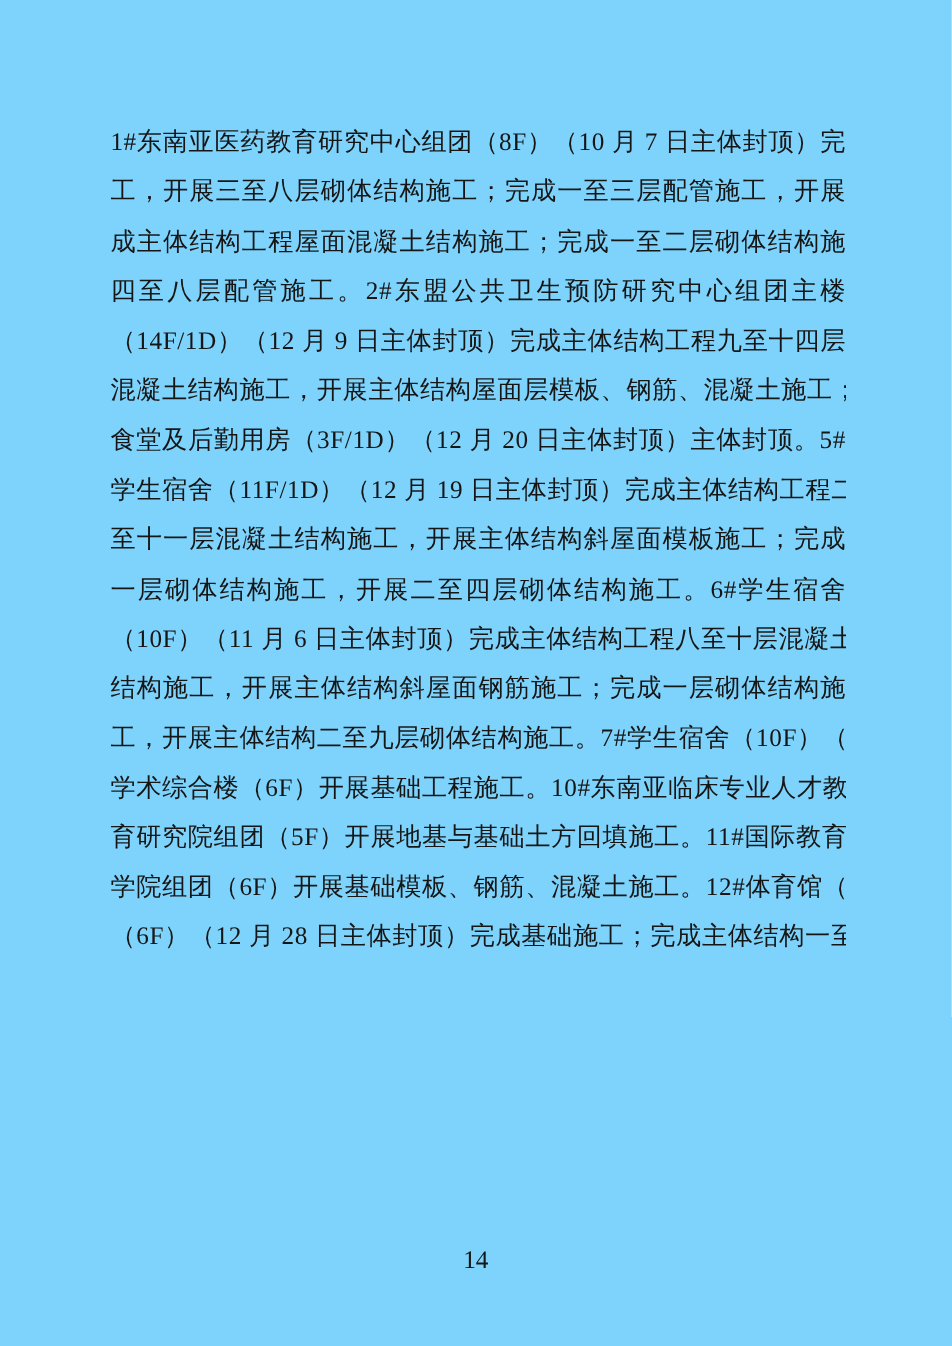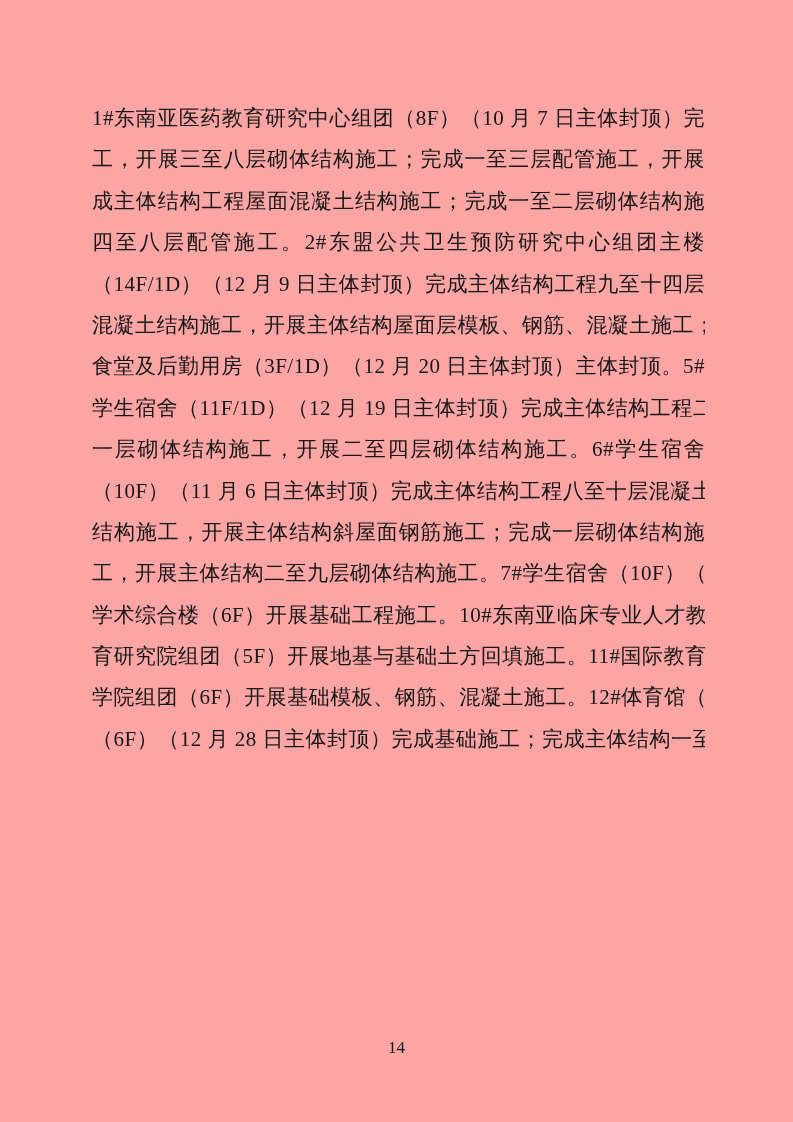--- a/index.html
+++ b/index.html
@@ -13,21 +13,21 @@
     position: relative;
     font-family: "Liberation Serif", "DejaVu Serif", serif;
     overflow: hidden;
   }
   .page {
     position: absolute;
     left: 0;
     top: 0;
     width: 793px;
     height: 1122px;
-    background: #fca5a5;
+    background: #7dd3fc;
   }
   .text-block {
     position: absolute;
     left: 92px;
     top: 98px;
     width: 613px;
     color: #161616;
   }
   .text-line {
     font-size: 21px;
@@ -41,38 +41,39 @@
     overflow: hidden;
   }
   .page-footer {
     position: absolute;
     left: 0;
     top: 1038px;
     width: 793px;
     text-align: center;
   }
   .page-number {
-    font-size: 17px;
+    font-size: 21px;
     color: #161616;
     font-family: "Liberation Serif", "DejaVu Serif", serif;
   }
 </style>
 </head>
 <body>
 
 <div class="page">
   <div class="text-block">
     <div class="text-line">1#东南亚医药教育研究中心组团（8F）（10 月 7 日主体封顶）完</div>
     <div class="text-line">工，开展三至八层砌体结构施工；完成一至三层配管施工，开展</div>
     <div class="text-line">成主体结构工程屋面混凝土结构施工；完成一至二层砌体结构施</div>
     <div class="text-line">四至八层配管施工。2#东盟公共卫生预防研究中心组团主楼</div>
     <div class="text-line">（14F/1D）（12 月 9 日主体封顶）完成主体结构工程九至十四层</div>
     <div class="text-line">混凝土结构施工，开展主体结构屋面层模板、钢筋、混凝土施工；</div>
     <div class="text-line">食堂及后勤用房（3F/1D）（12 月 20 日主体封顶）主体封顶。5#</div>
     <div class="text-line">学生宿舍（11F/1D）（12 月 19 日主体封顶）完成主体结构工程二</div>
+    <div class="text-line">至十一层混凝土结构施工，开展主体结构斜屋面模板施工；完成</div>
     <div class="text-line">一层砌体结构施工，开展二至四层砌体结构施工。6#学生宿舍</div>
     <div class="text-line">（10F）（11 月 6 日主体封顶）完成主体结构工程八至十层混凝土</div>
     <div class="text-line">结构施工，开展主体结构斜屋面钢筋施工；完成一层砌体结构施</div>
     <div class="text-line">工，开展主体结构二至九层砌体结构施工。7#学生宿舍（10F）（10</div>
     <div class="text-line">学术综合楼（6F）开展基础工程施工。10#东南亚临床专业人才教</div>
     <div class="text-line">育研究院组团（5F）开展地基与基础土方回填施工。11#国际教育</div>
     <div class="text-line">学院组团（6F）开展基础模板、钢筋、混凝土施工。12#体育馆（3F）</div>
     <div class="text-line">（6F）（12 月 28 日主体封顶）完成基础施工；完成主体结构一至</div>
   </div>
   <div class="page-footer">

